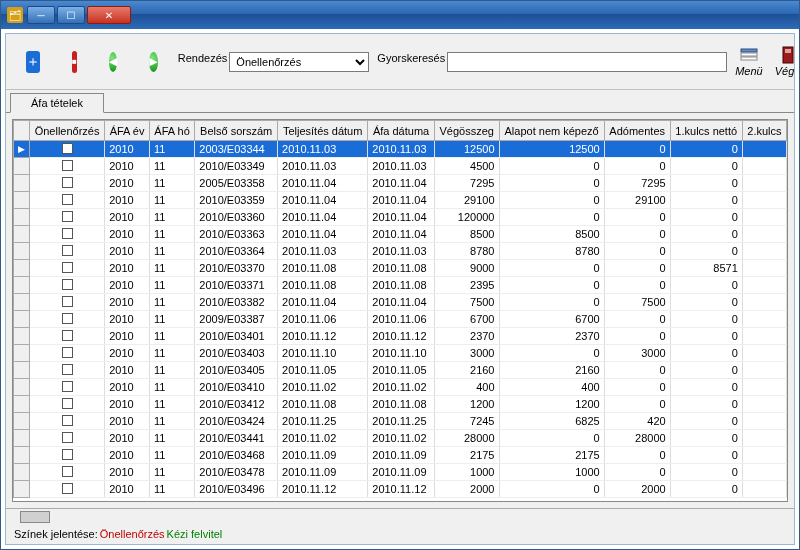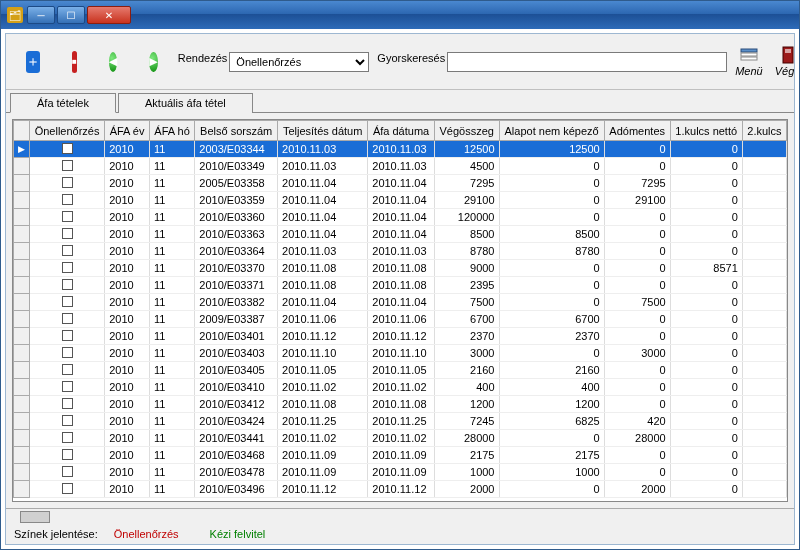--- a/index.html
+++ b/index.html
@@ -132,21 +132,21 @@
   justify-content: center;
 }
 .tabs {
   display: flex;
   padding-left: 4px;
   background: #f0f0f0;
   border-bottom: 1px solid #888;
   margin-top: 2px;
 }
 .tab {
-  padding: 3px 26px;
+  padding: 3px 20px;
   border: 1px solid #888;
   border-bottom: none;
   background: #f0f0f0;
   font-size: 11px;
   position: relative;
   top: 1px;
   margin-right: 2px;
 }
 .tab.active {
   background: #f0f0f0;
@@ -208,25 +208,25 @@
 .hscroll-thumb {
   width: 30px; height: 12px;
   background: #d0d0d0;
   border: 1px solid #888;
   margin-left: 14px;
 }
 .legend {
   padding: 4px 8px;
   font-size: 11px;
   display: flex;
-  gap: 16px;
+  gap: 2px;
   align-items: center;
 }
 .legend .red { color: #c00000; }
-.legend .green { color: #008000; margin-left: 15px; }
+.legend .green { color: #008000; }
 </style>
 </head>
 <body>
 
 <div class="window">
   <div class="titlebar">
     <div class="titlebar-icon">🗂</div>
     <div class="win-btns">
       <div class="win-btn">─</div>
       <div class="win-btn">☐</div>
@@ -272,21 +272,20 @@
                 <rect x="3" y="3" width="6" height="4" fill="#fff" opacity="0.6"></rect>
               </svg>
           </div>
           <span>Vége</span>
         </div>
       </div>
     </div>
 
     <div class="tabs">
       <div class="tab active">Áfa tételek</div>
-      <div class="tab">Aktuális áfa tétel</div>
     </div>
 
     <div class="grid-wrap">
       <table>
         <thead>
           <tr id="header-row">
               <th class="row-indicator"></th>
               <th>Önellenőrzés</th>
               <th>ÁFA év</th>
               <th>ÁFA hó</th>

